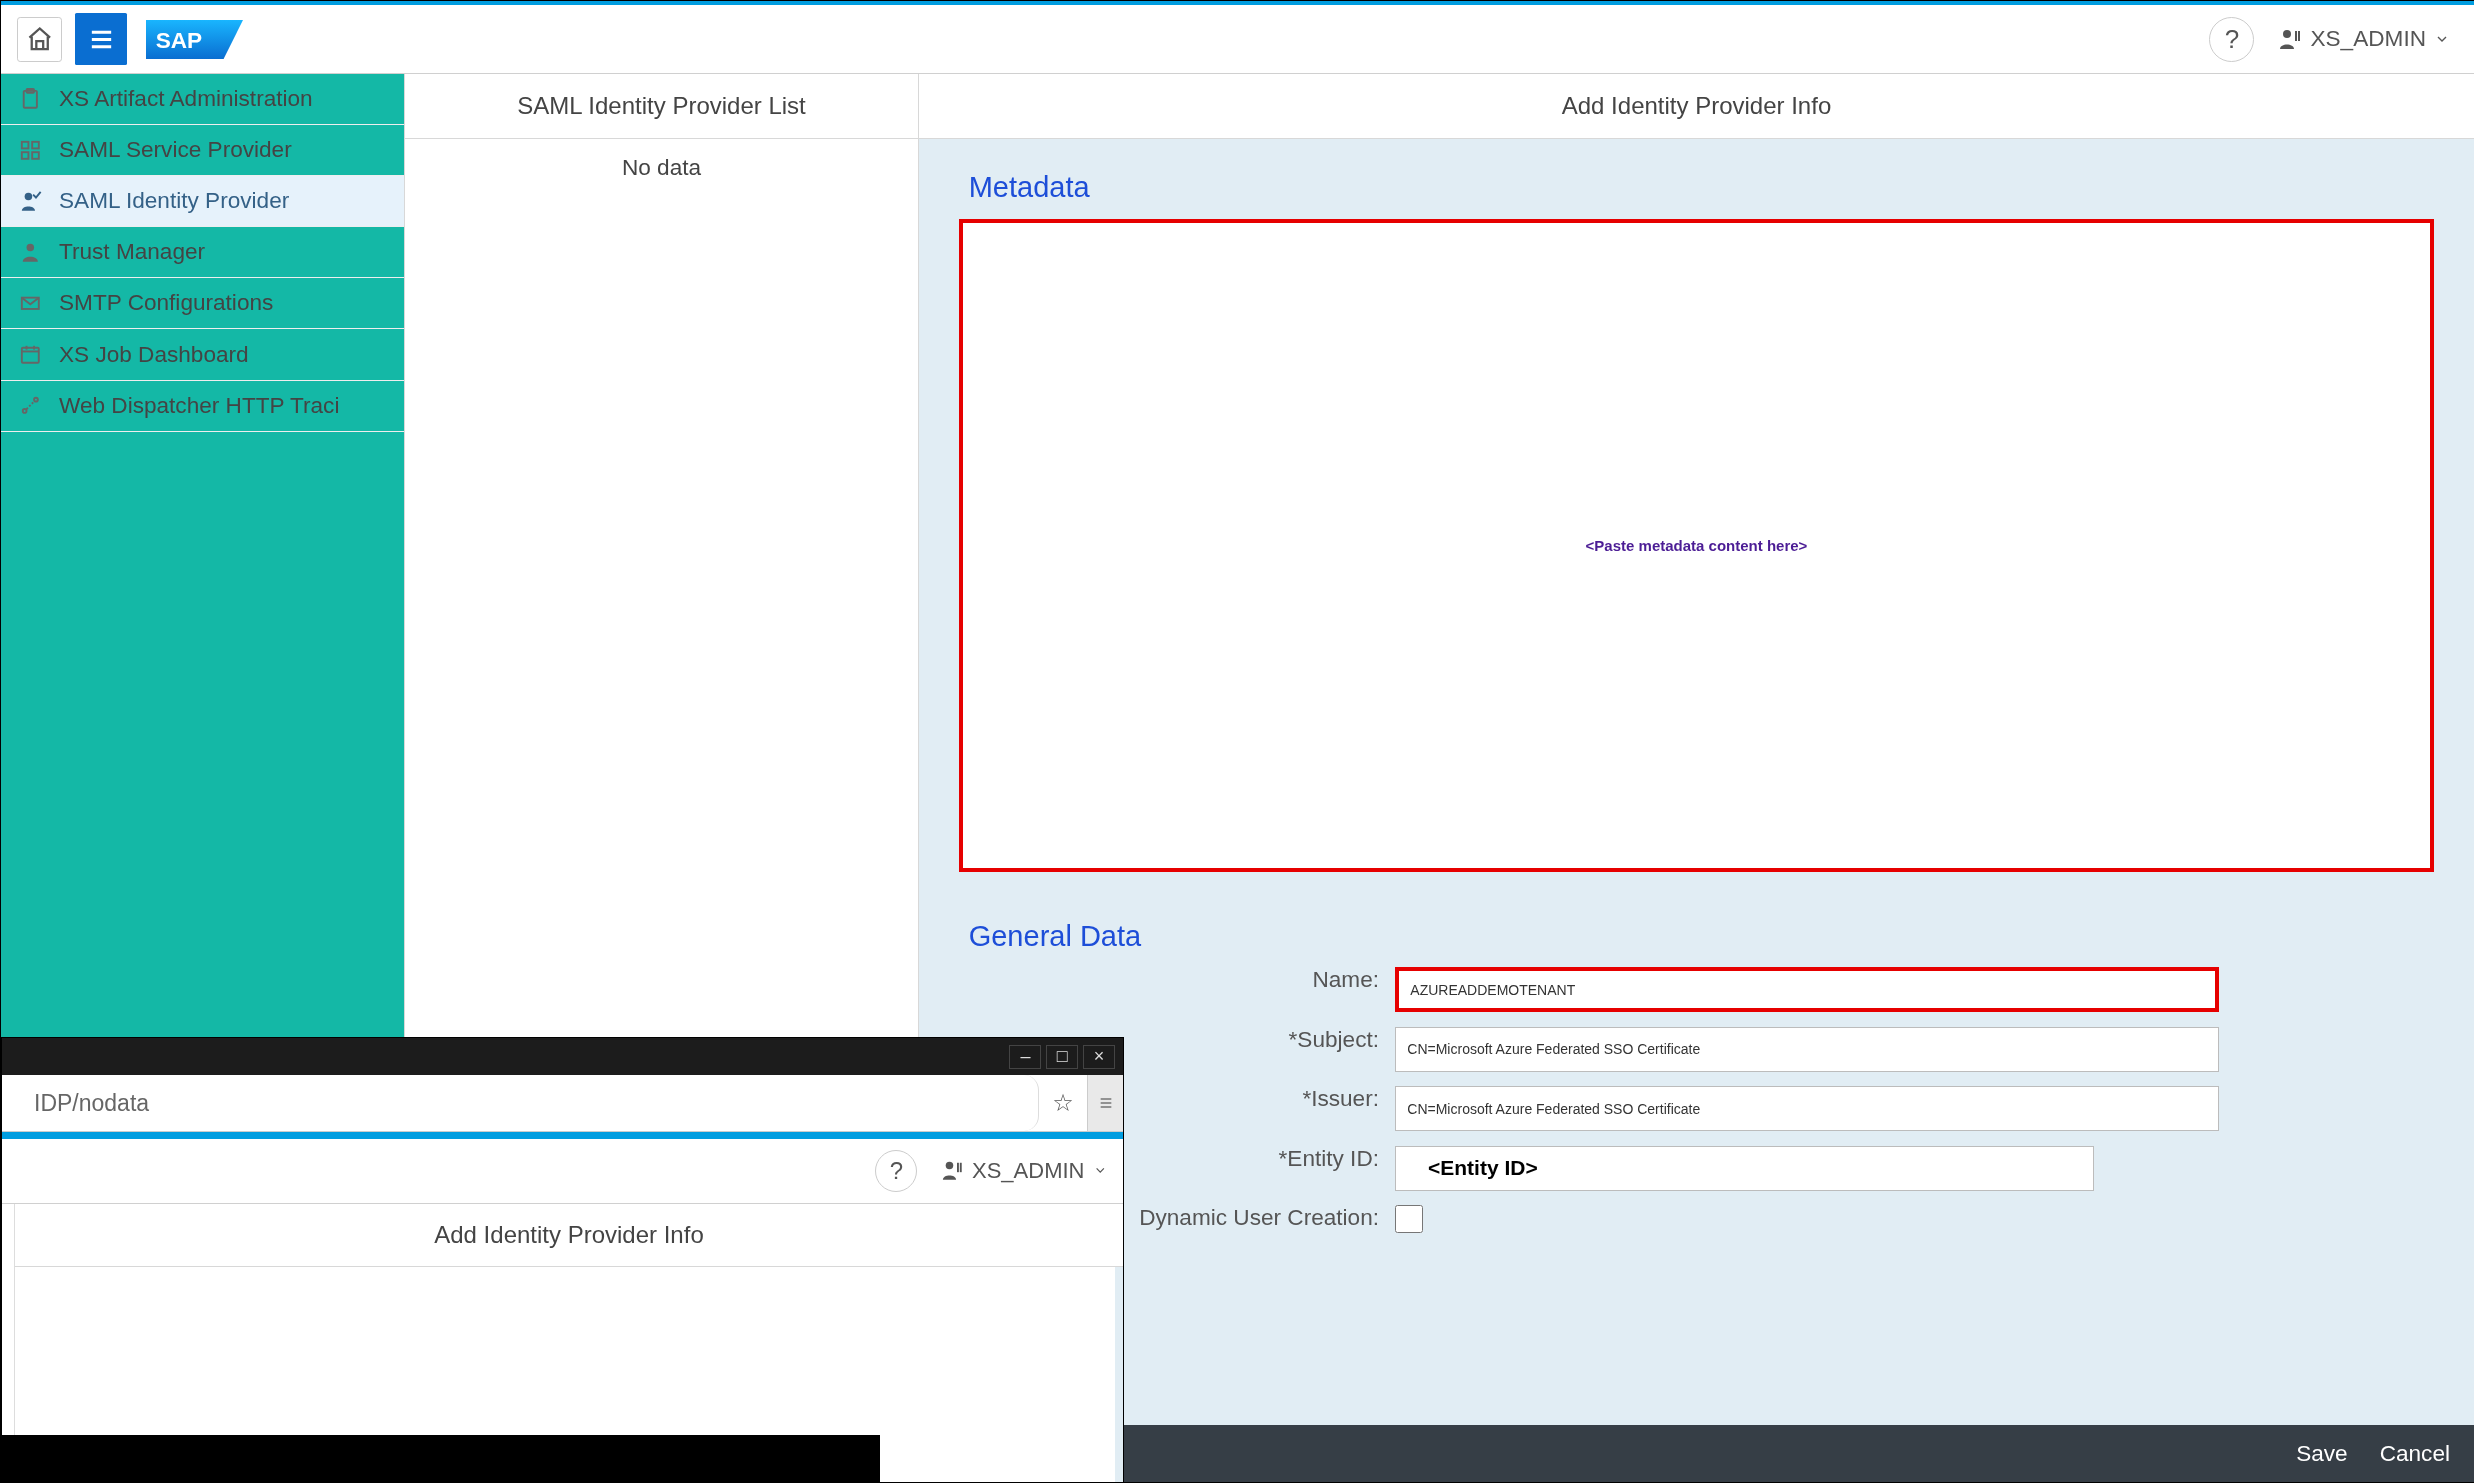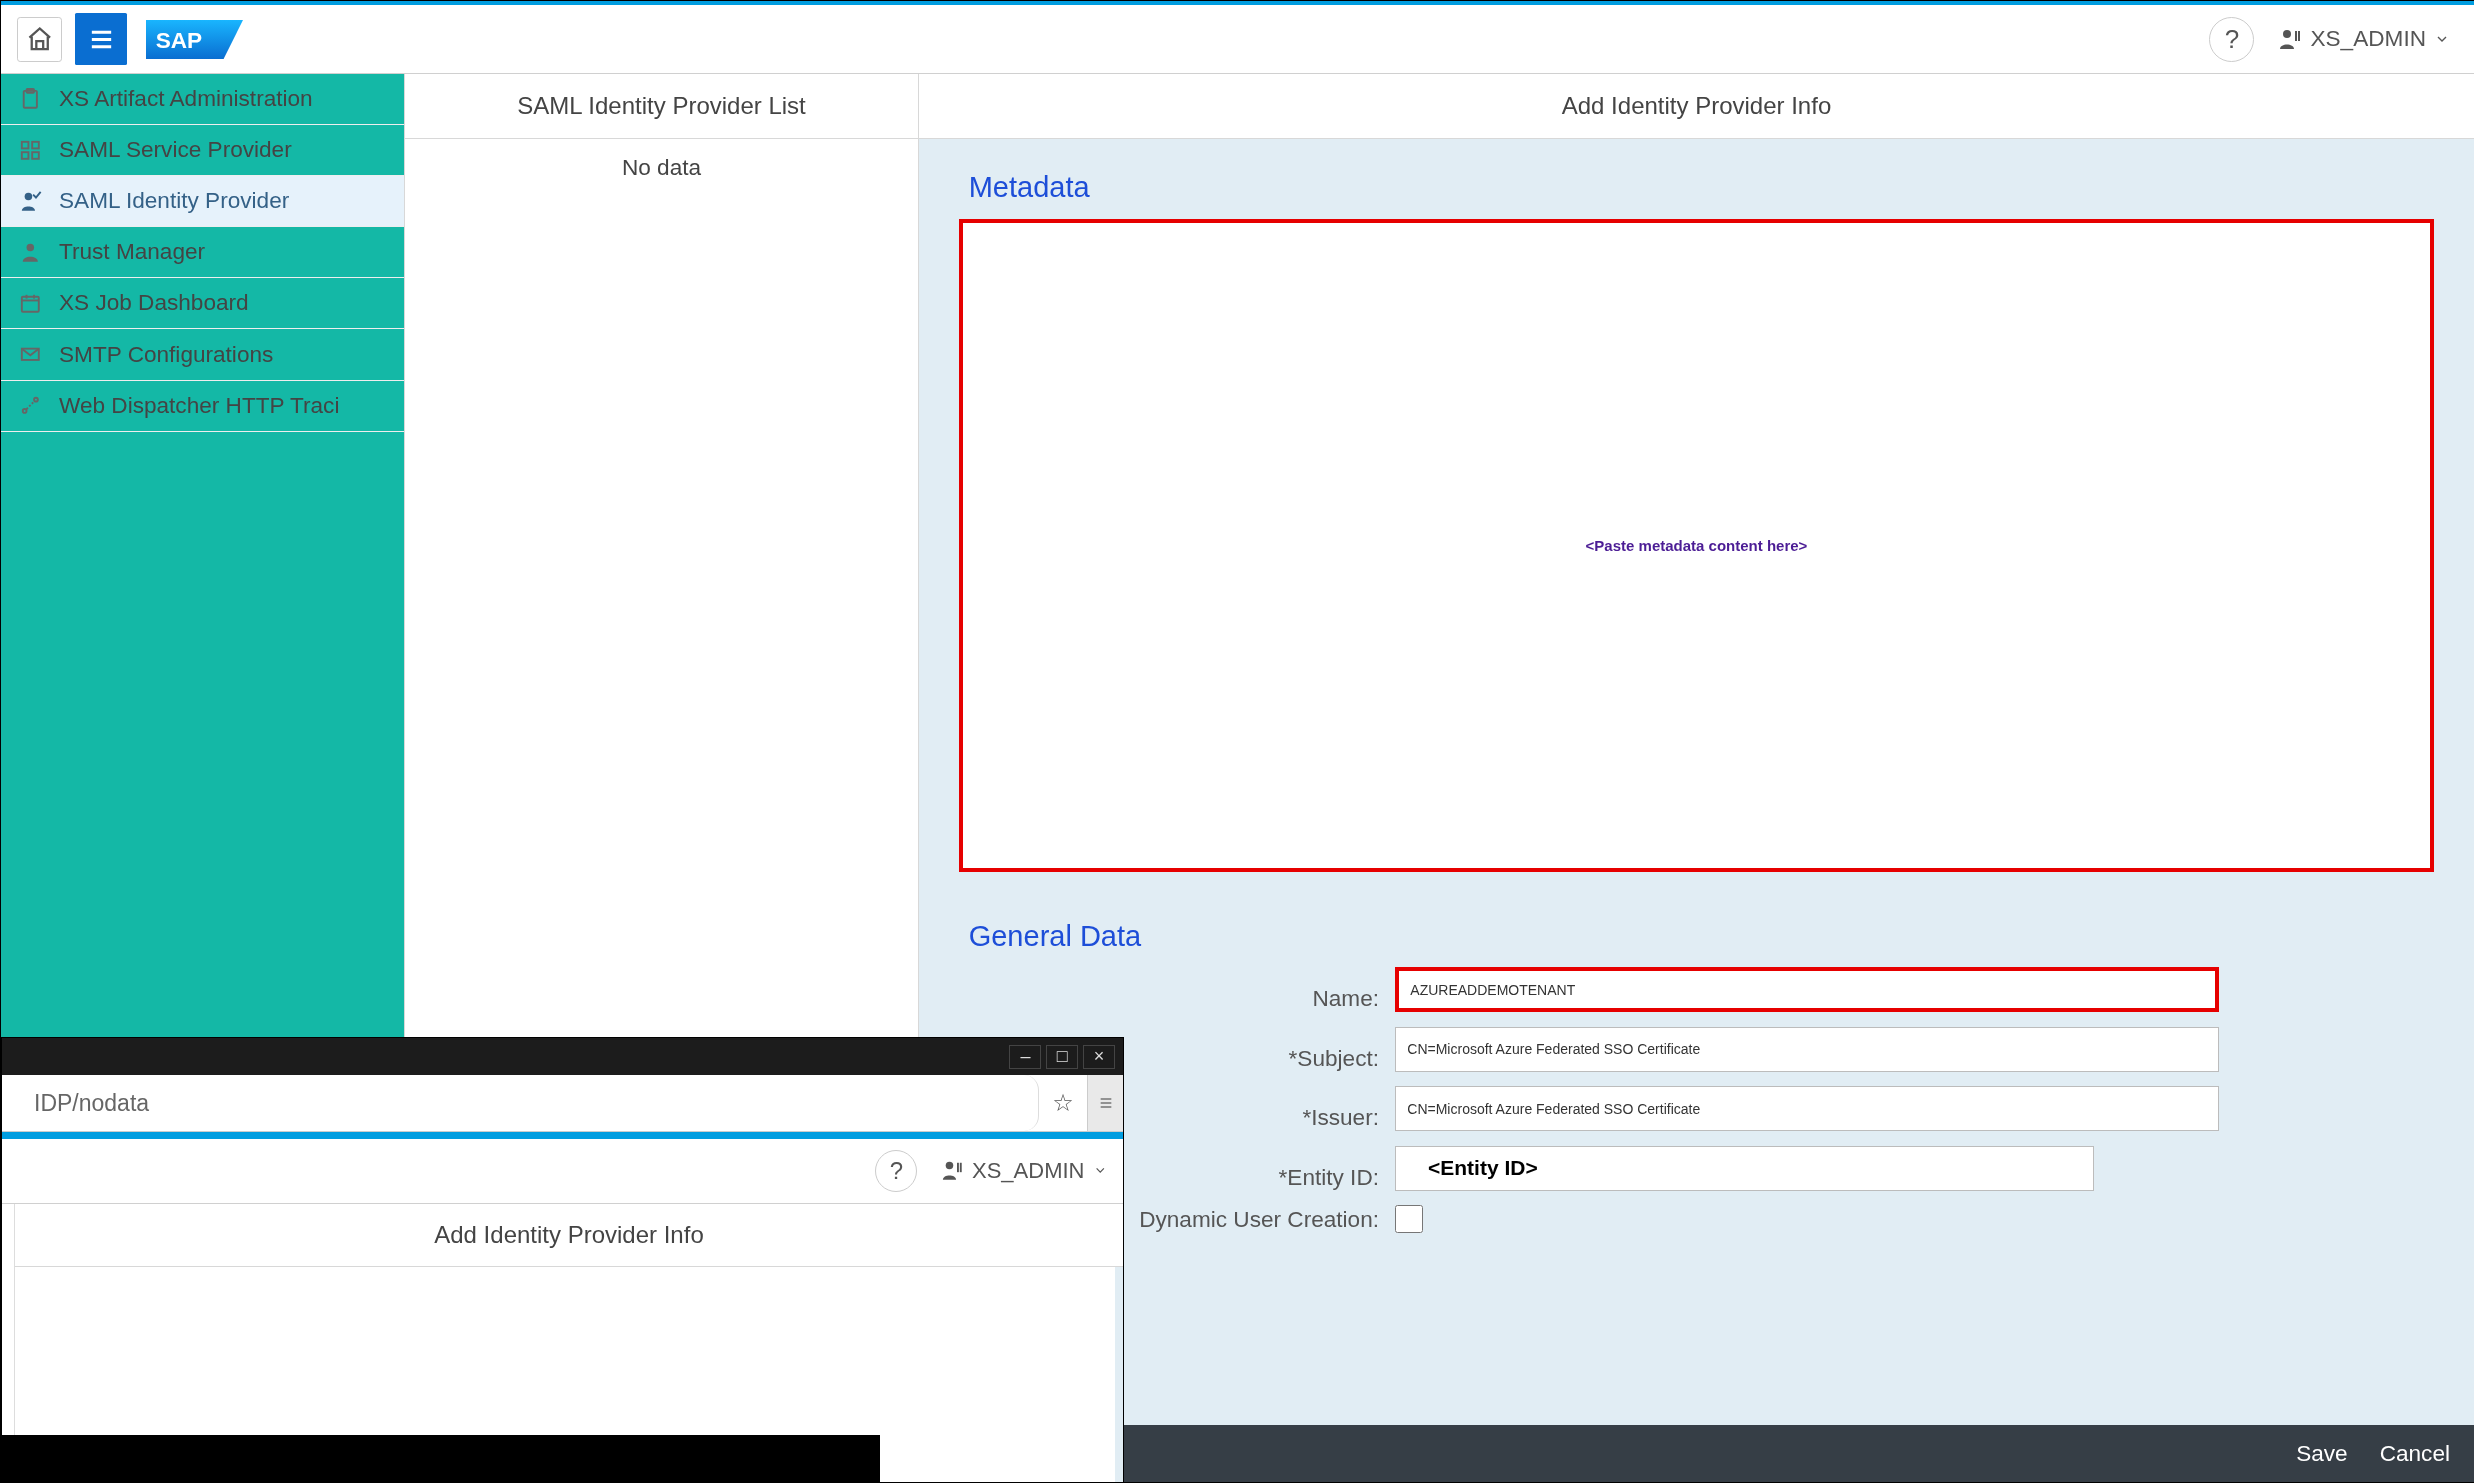--- a/index.html
+++ b/index.html
@@ -26,21 +26,21 @@
   .list-panel .header { height: 65px; display: flex; align-items: center; justify-content: center; font-size: 24px; color: #444; border-bottom: 0.8px solid #d8d8d8; }
   .list-panel .body { flex: 1; background: #fff; padding-top: 16px; text-align: center; font-size: 22.6px; color: #444; }
 
   .detail-panel { flex: 1; display: flex; flex-direction: column; }
   .detail-panel .header { height: 65px; display: flex; align-items: center; justify-content: center; font-size: 24px; color: #444; border-bottom: 0.8px solid #d8d8d8; background: #fff; }
   .detail-panel .content { flex: 1; background: #e1edf4; padding: 32px 40px 0 40px; overflow: hidden; position: relative; }
   .section-title { font-size: 29px; color: #1d4ed8; margin: 0 0 14.5px 9.7px; }
 
   .metadata-box { background: #fff; border: 4.8px solid #e60000; height: 653px; display: flex; align-items: center; justify-content: center; font-size: 15px; font-weight: bold; color: #4c1d95; margin-bottom: 48px; }
 
-  .form-row { display: flex; align-items: flex-end; margin-bottom: 14.5px; }
+  .form-row { display: flex; align-items: flex-start; margin-bottom: 14.5px; }
   .form-row .lbl { width: 436px; text-align: right; padding-right: 16px; font-size: 22.6px; color: #555; }
   .form-row input[type=text] { height: 45px; font-size: 14px; padding: 0 11.3px; border: 0.8px solid #bcbcbc; background: #fff; color: #333; width: 824px; }
   .form-row input.name-field { border: 4px solid #e60000; }
   .form-row .entity-id { display: flex; align-items: center; height: 45px; width: 699px; border: 0.8px solid #bcbcbc; background: #fff; padding-left: 32px; font-size: 21px; font-weight: bold; }
   .form-row input[type=checkbox] { width: 27.5px; height: 27.5px; }
 
   .footer { position: absolute; left: 16px; right: 0; bottom: 0; height: 57px; background: #363e46; color: #fff; display: flex; align-items: center; justify-content: flex-end; padding: 0 24px; gap: 32px; font-size: 22.6px; }
   .footer span { cursor: pointer; }
 
   
@@ -152,36 +152,36 @@
           <svg width="22.6" height="22.6" viewBox="0 0 24 24" fill="#666">
             <circle cx="12" cy="7" r="4"></circle>
             <path d="M4 22 C4 15 20 15 20 22 Z"></path>
           </svg>
         </span>
       <span>Trust Manager</span>
     </div>
     <div class="item">
       <span class="icon-slot">
           <svg width="22.6" height="22.6" viewBox="0 0 24 24" fill="none" stroke="#666" stroke-width="2">
+            <rect x="3" y="6" width="18" height="12"></rect>
+            <polyline points="3,6 12,13 21,6"></polyline>
+          </svg>
+        </span>
+      <span>SMTP Configurations</span>
+    </div>
+    <div class="item">
+      <span class="icon-slot">
+          <svg width="22.6" height="22.6" viewBox="0 0 24 24" fill="none" stroke="#666" stroke-width="2">
             <rect x="3" y="5" width="18" height="16" rx="1"></rect>
             <line x1="3" y1="9" x2="21" y2="9"></line>
             <line x1="8" y1="3" x2="8" y2="7"></line>
             <line x1="16" y1="3" x2="16" y2="7"></line>
           </svg>
         </span>
       <span>XS Job Dashboard</span>
-    </div>
-    <div class="item">
-      <span class="icon-slot">
-          <svg width="22.6" height="22.6" viewBox="0 0 24 24" fill="none" stroke="#666" stroke-width="2">
-            <rect x="3" y="6" width="18" height="12"></rect>
-            <polyline points="3,6 12,13 21,6"></polyline>
-          </svg>
-        </span>
-      <span>SMTP Configurations</span>
     </div>
     <div class="item">
       <span class="icon-slot">
           <svg width="22.6" height="22.6" viewBox="0 0 24 24" fill="none" stroke="#666" stroke-width="2">
             <circle cx="6" cy="18" r="2"></circle>
             <circle cx="18" cy="6" r="2"></circle>
             <path d="M8 16 L16 8" stroke-dasharray="2 2"></path>
           </svg>
         </span>
       <span>Web Dispatcher HTTP Traci</span>

